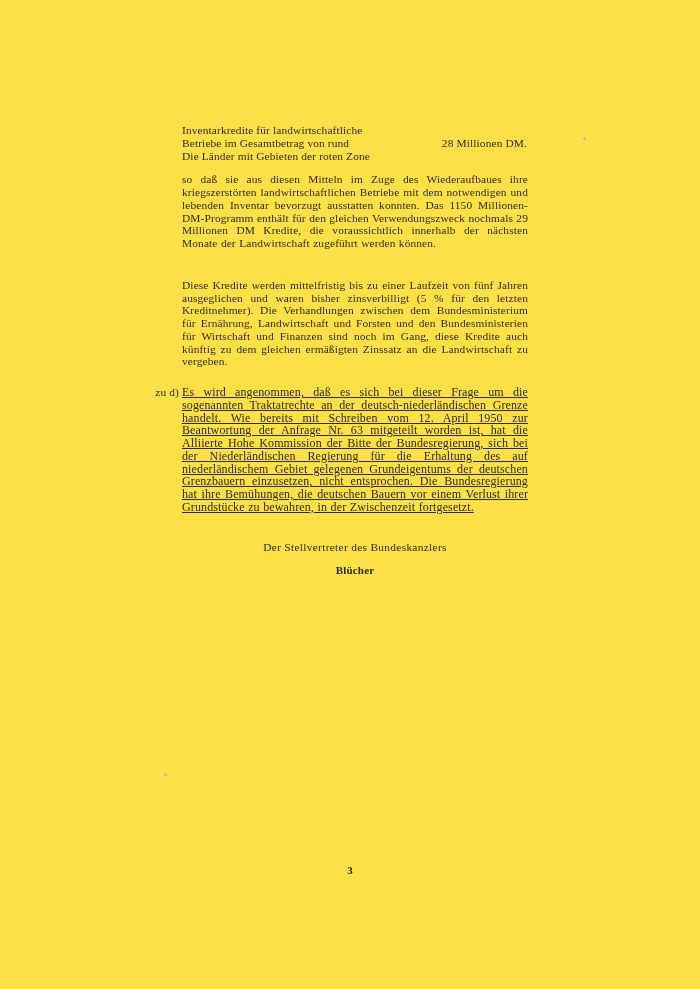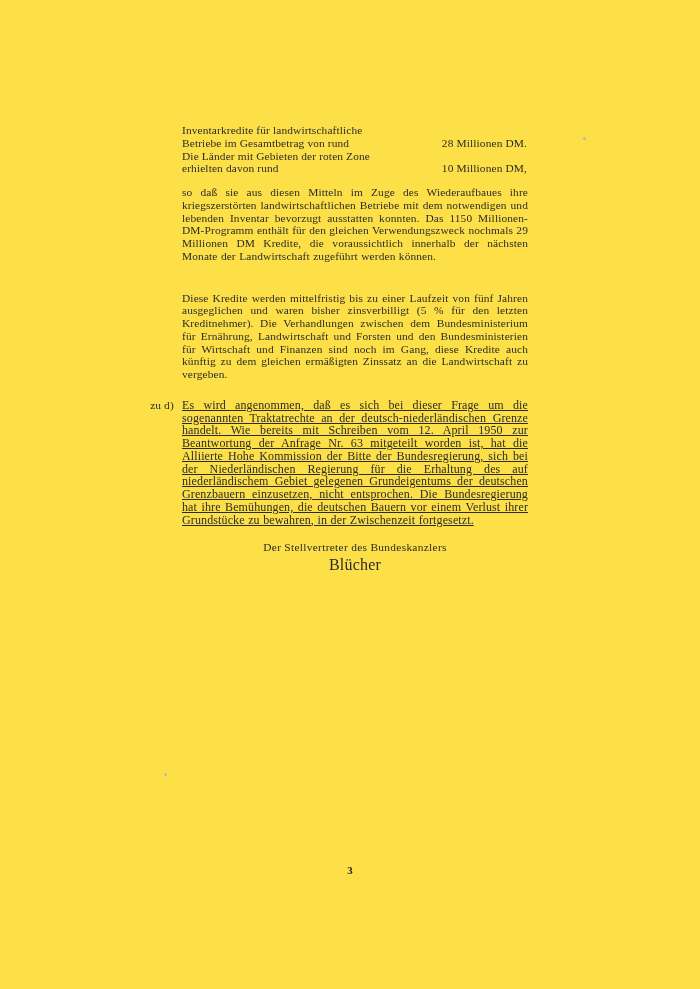--- a/index.html
+++ b/index.html
@@ -76,21 +76,21 @@
   .hang-item {
     position: relative;
     margin-left: 0;
     width: 383px;
   }
   .hang-marker {
     position: absolute;
     left: 0;
     top: 0;
     width: 34px;
-    text-align: center;
+    text-align: right;
     font-size: 11.4px;
     line-height: 12.75px;
     letter-spacing: 0.12px;
     white-space: nowrap;
   }
   .hang-body {
     margin-left: 37px;
     width: 346px;
     font-size: 12px;
     line-height: 12.75px;
@@ -107,25 +107,25 @@
     top: 540px;
     width: 346px;
     text-align: center;
   }
   .sig-role {
     font-size: 11.4px;
     line-height: 14px;
     letter-spacing: 0.3px;
   }
   .sig-name {
-    font-size: 16px;
+    font-size: 11px;
     line-height: 15px;
-    font-weight: normal;
+    font-weight: bold;
     letter-spacing: 0.2px;
-    margin-top: 3px;
+    margin-top: 9px;
   }
 
   
   .page-number {
     position: absolute;
     left: 0;
     top: 864px;
     width: 700px;
     text-align: center;
     font-size: 11px;
@@ -152,24 +152,20 @@
     <div class="indented">
       <div class="plain-line">Inventarkredite für landwirtschaftliche</div>
       <div class="amount-line">
         <span class="lbl">Betriebe im Gesamtbetrag von rund</span>
         <span class="val">28 Millionen DM.</span>
       </div>
     </div>
 
     <div class="indented">
       <div class="plain-line">Die Länder mit Gebieten der roten Zone</div>
-      <div class="amount-line">
-        <span class="lbl">erhielten davon rund</span>
-        <span class="val">10 Millionen DM,</span>
-      </div>
     </div>
 
     <p class="para indented">so daß sie aus diesen Mitteln im Zuge des Wiederaufbaues ihre kriegszerstörten landwirtschaftlichen Betriebe mit dem notwendigen und lebenden Inventar bevorzugt ausstatten konnten. Das 1150 Millionen-DM-Programm enthält für den gleichen Verwendungszweck nochmals 29 Millionen DM Kredite, die voraussichtlich innerhalb der nächsten Monate der Landwirtschaft zugeführt werden können.</p>
 
     <div class="para-gap"></div>
 
     <p class="para indented">Diese Kredite werden mittelfristig bis zu einer Laufzeit von fünf Jahren ausgeglichen und waren bisher zinsverbilligt (5 %  für den letzten Kreditnehmer). Die Verhandlungen zwischen dem Bundesministerium für Ernährung, Landwirtschaft und Forsten und den Bundesministerien für Wirtschaft und Finanzen sind noch im Gang, diese Kredite auch künftig zu dem gleichen ermäßigten Zinssatz an die Landwirtschaft zu vergeben.</p>
 
     <div class="para-gap"></div>
 

